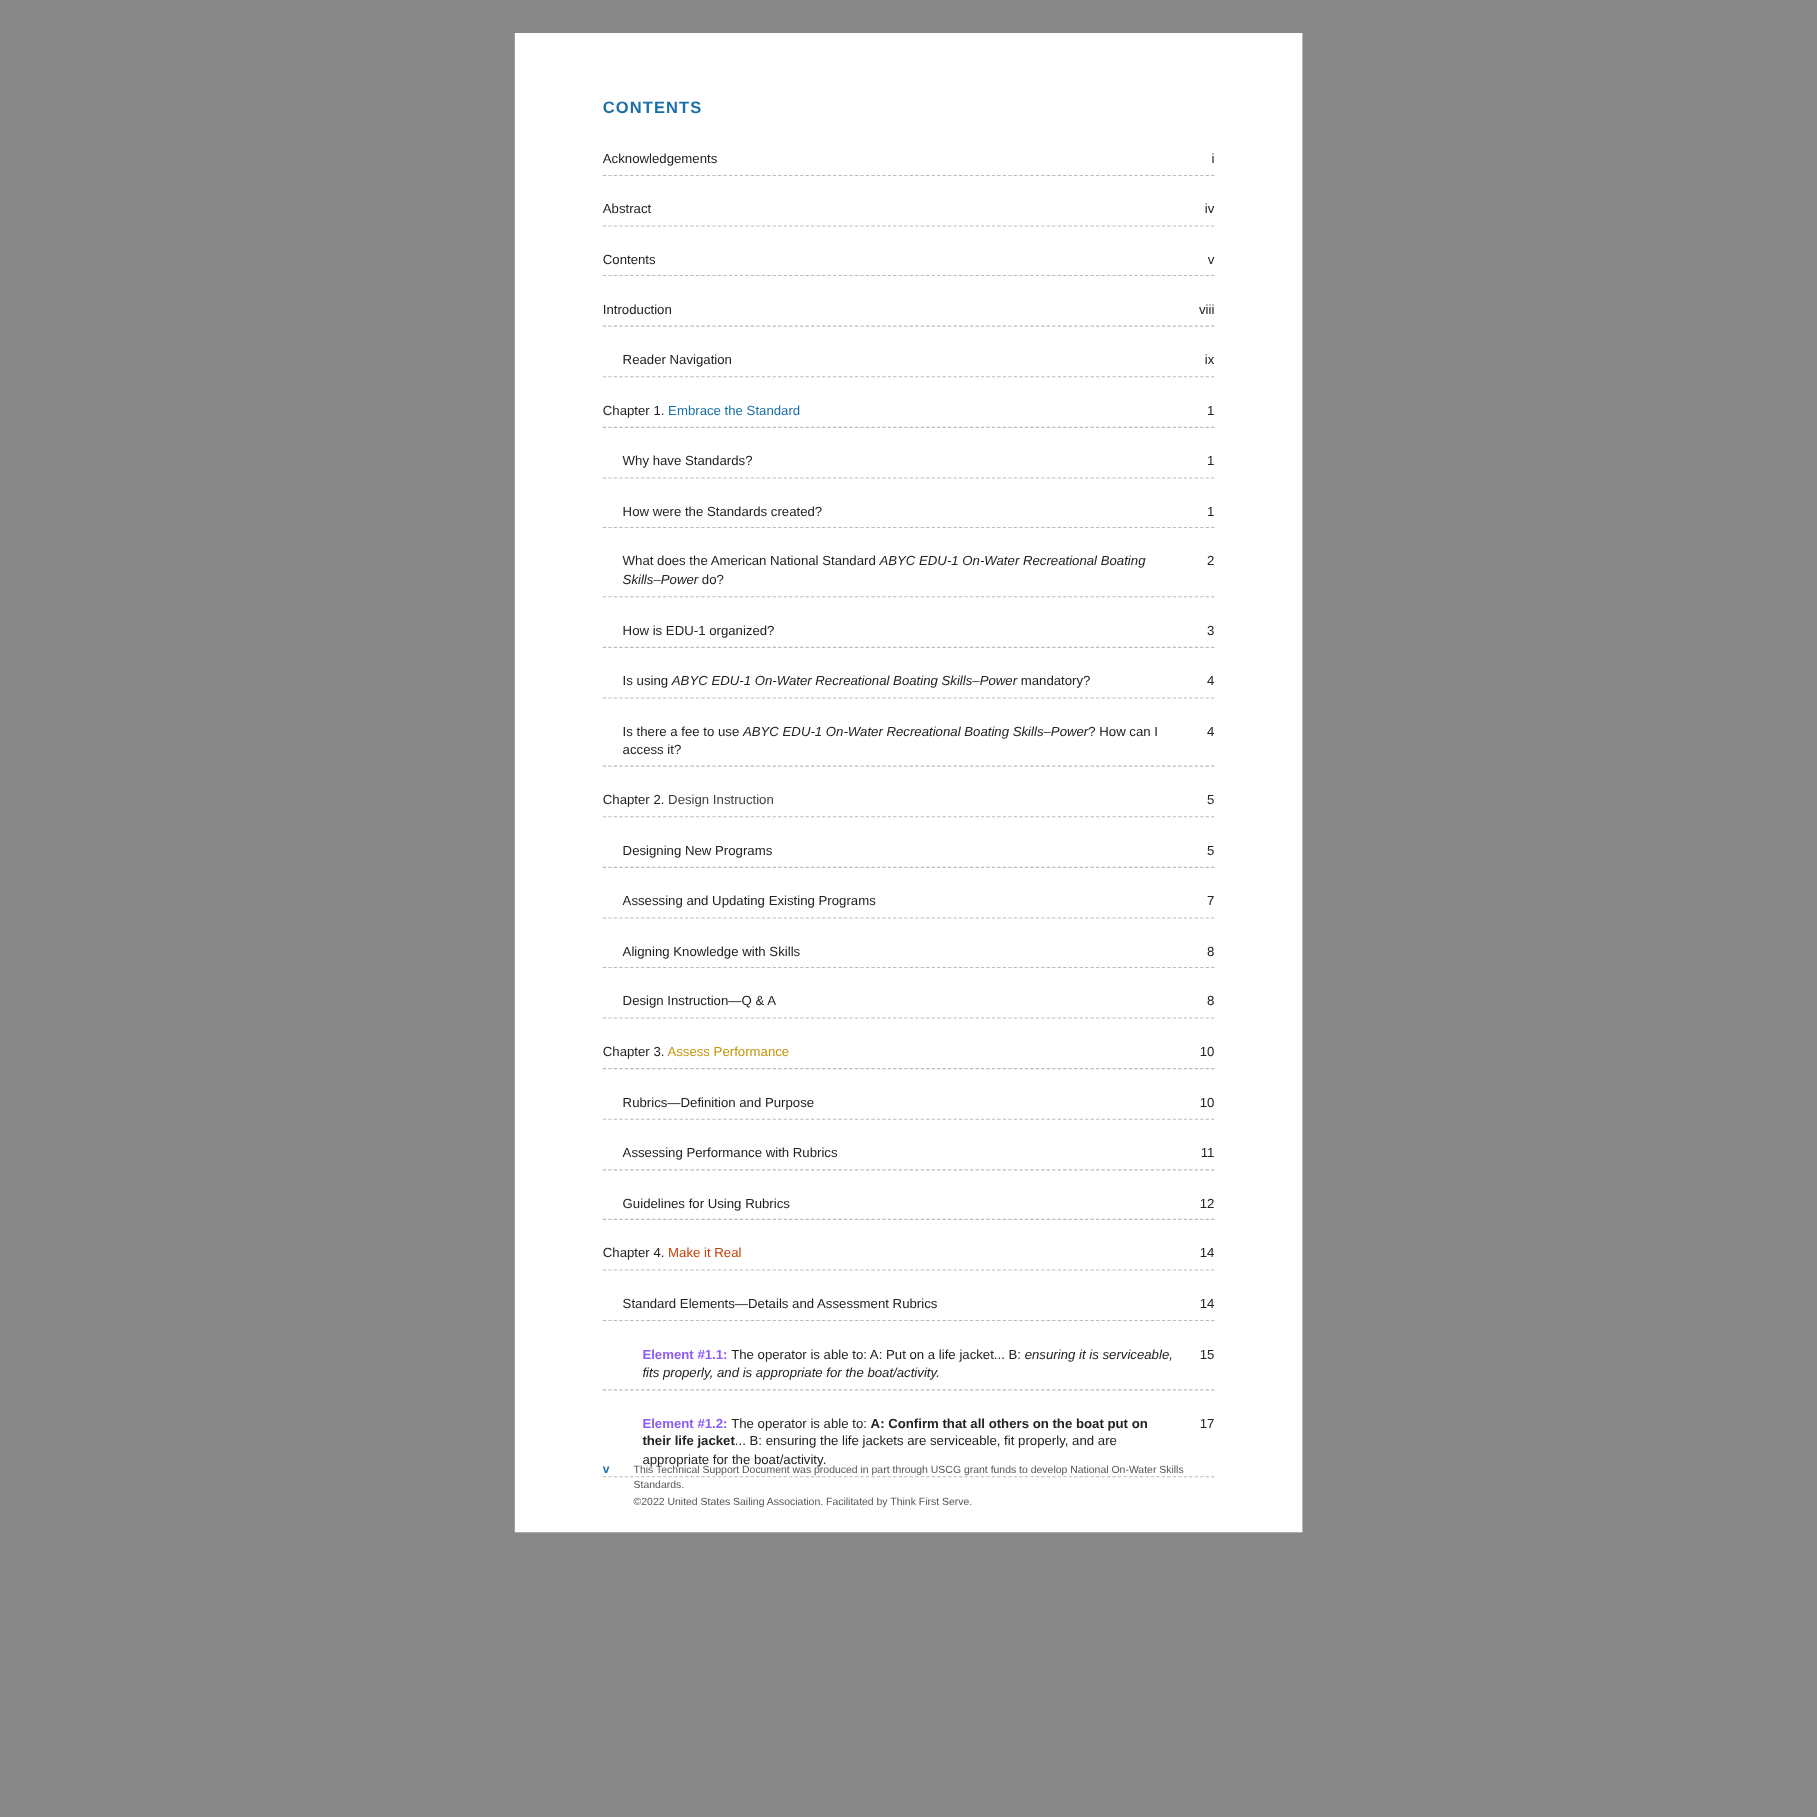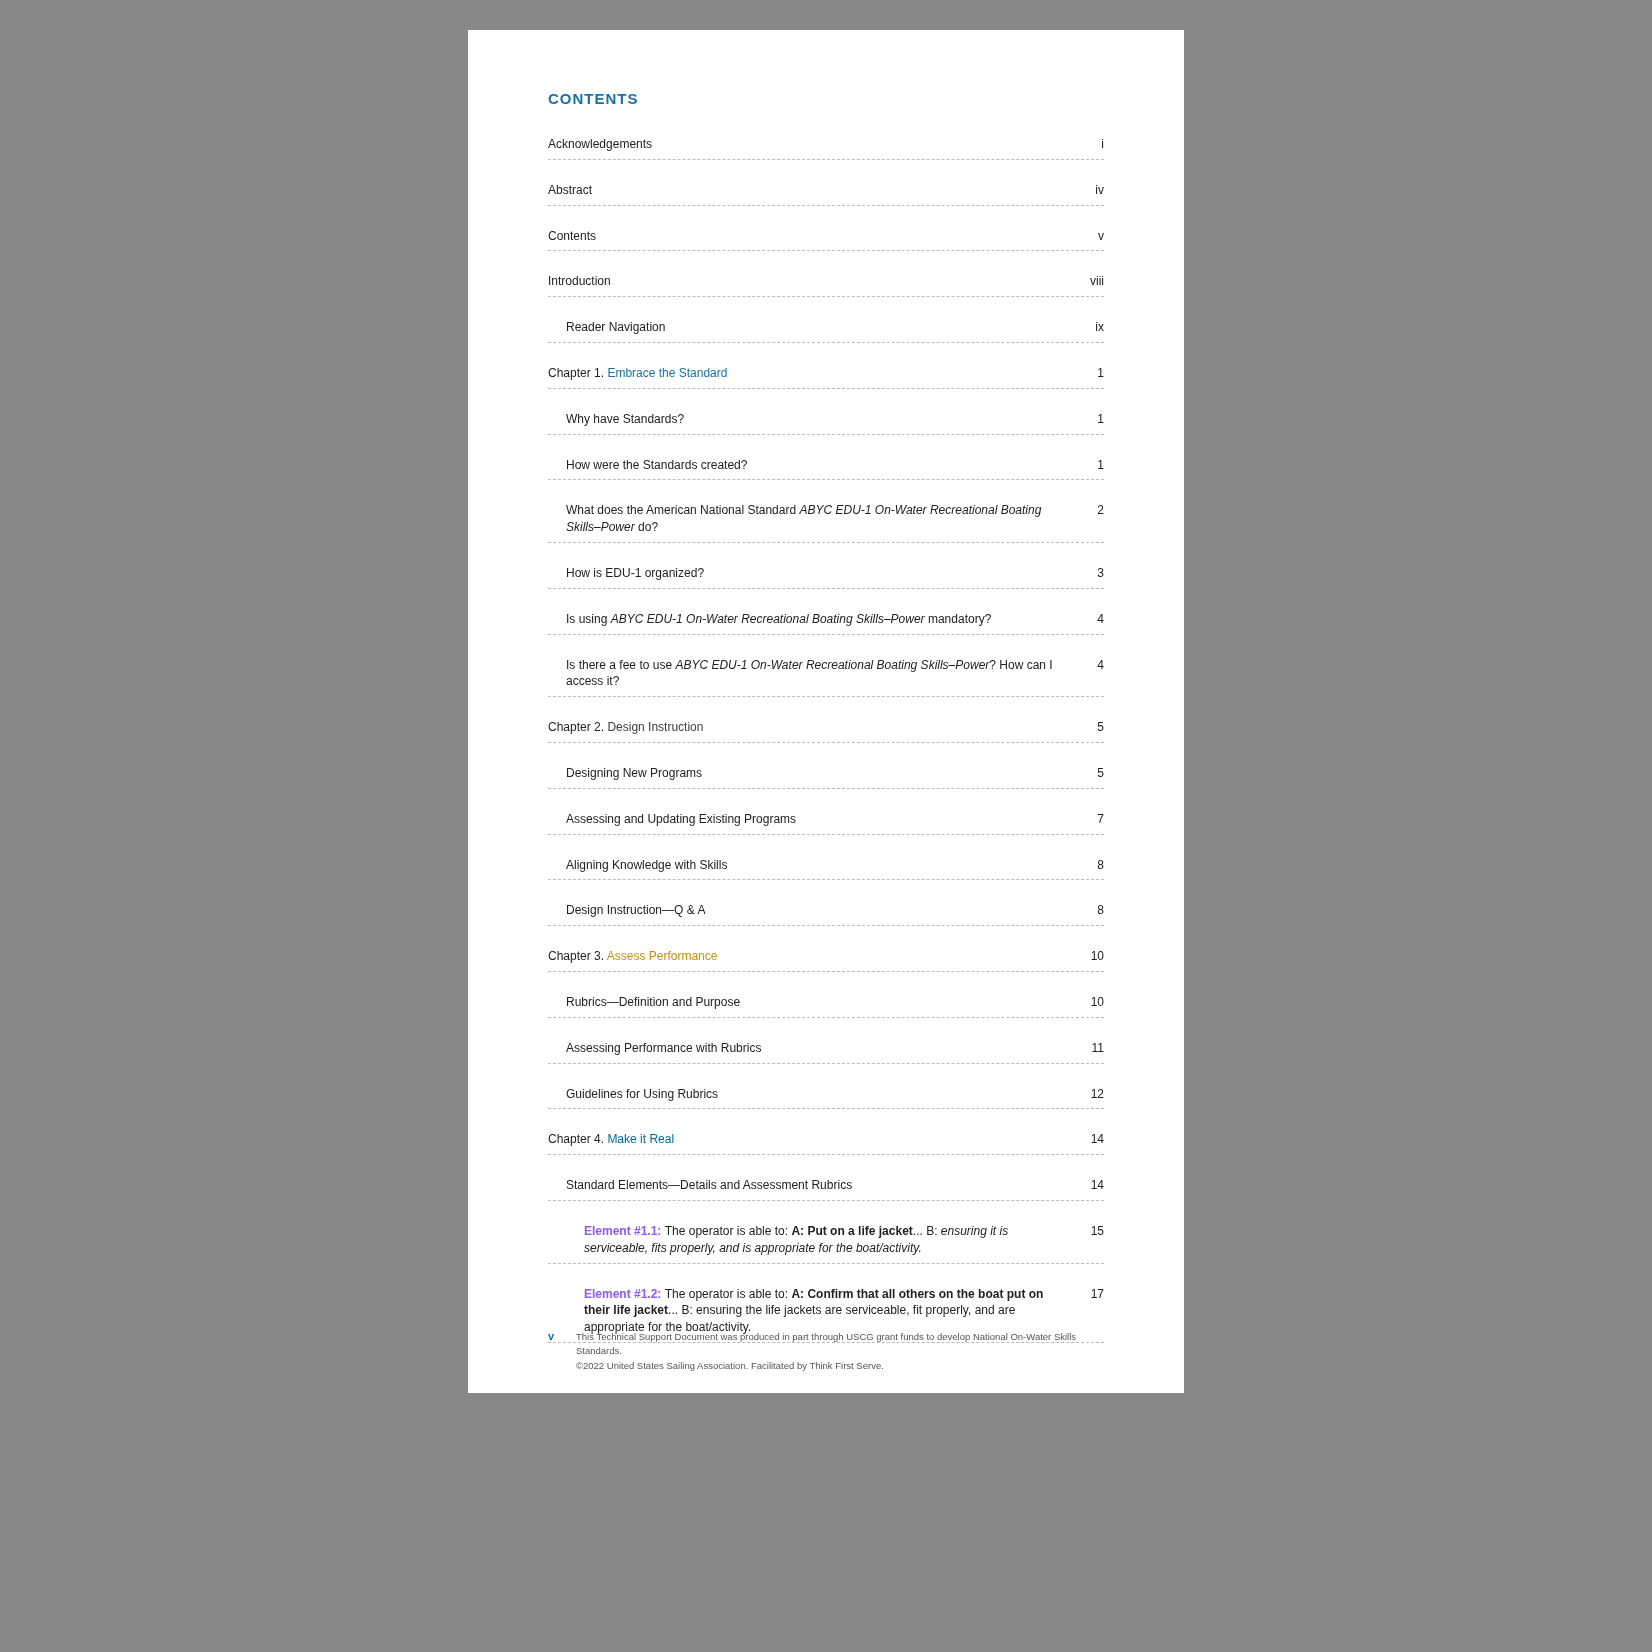--- a/index.html
+++ b/index.html
@@ -166,29 +166,29 @@
       </div>
       <div class="toc-entry indent-1">
         <div class="toc-label">Assessing Performance with Rubrics</div>
         <div class="toc-page">11</div>
       </div>
       <div class="toc-entry indent-1">
         <div class="toc-label">Guidelines for Using Rubrics</div>
         <div class="toc-page">12</div>
       </div>
       <div class="toc-entry">
-        <div class="toc-label"><span>Chapter 4.  </span><span style="color: #0369a1; text-align: center;">Make it Real</span></div>
+        <div class="toc-label"><span>Chapter 4.  </span><span style="color: #c2410c; text-align: center;">Make it Real</span></div>
         <div class="toc-page">14</div>
       </div>
       <div class="toc-entry indent-1">
         <div class="toc-label">Standard Elements—Details and Assessment Rubrics</div>
         <div class="toc-page">14</div>
       </div>
       <div class="toc-entry indent-2">
-        <div class="toc-label" style="max-width: 640px;"><span class="element-label">Element #1.1:  </span><span>The operator is able to: </span><span style="font-weight: bold;">A: Put on a life jacket</span><span>... B: </span><span style="font-style: italic;">ensuring it is serviceable, fits properly, and is appropriate for the boat/activity.</span></div>
+        <div class="toc-label" style="max-width: 640px;"><span class="element-label">Element #1.1:  </span><span>The operator is able to: </span><span style="font-weight: normal;">A: Put on a life jacket</span><span>... B: </span><span style="font-style: italic;">ensuring it is serviceable, fits properly, and is appropriate for the boat/activity.</span></div>
         <div class="toc-page">15</div>
       </div>
       <div class="toc-entry indent-2">
         <div class="toc-label" style="max-width: 640px;"><span class="element-label">Element #1.2:  </span><span>The operator is able to: </span><span style="font-weight: bold;">A: Confirm that all others on the boat put on their life jacket</span><span>... B: ensuring the life jackets are serviceable, fit properly, and are appropriate for the boat/activity.</span></div>
         <div class="toc-page">17</div>
       </div>
     </div>
 
   <div class="footer">
     <div class="footer-v">v</div>

